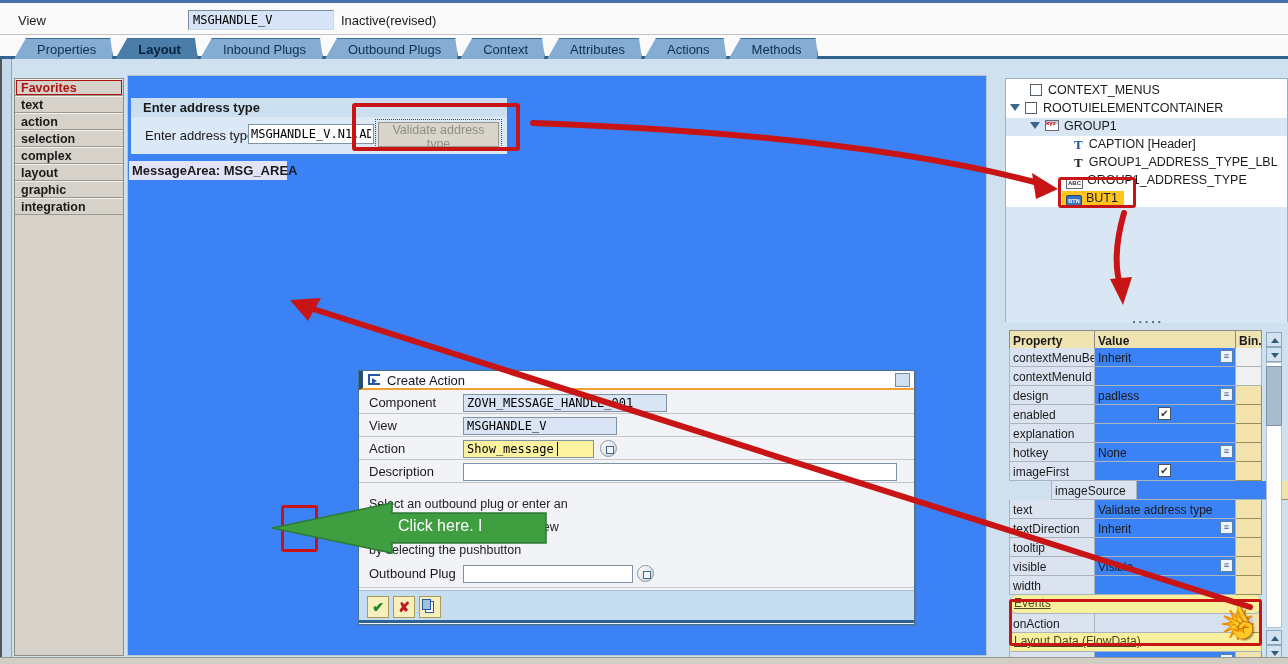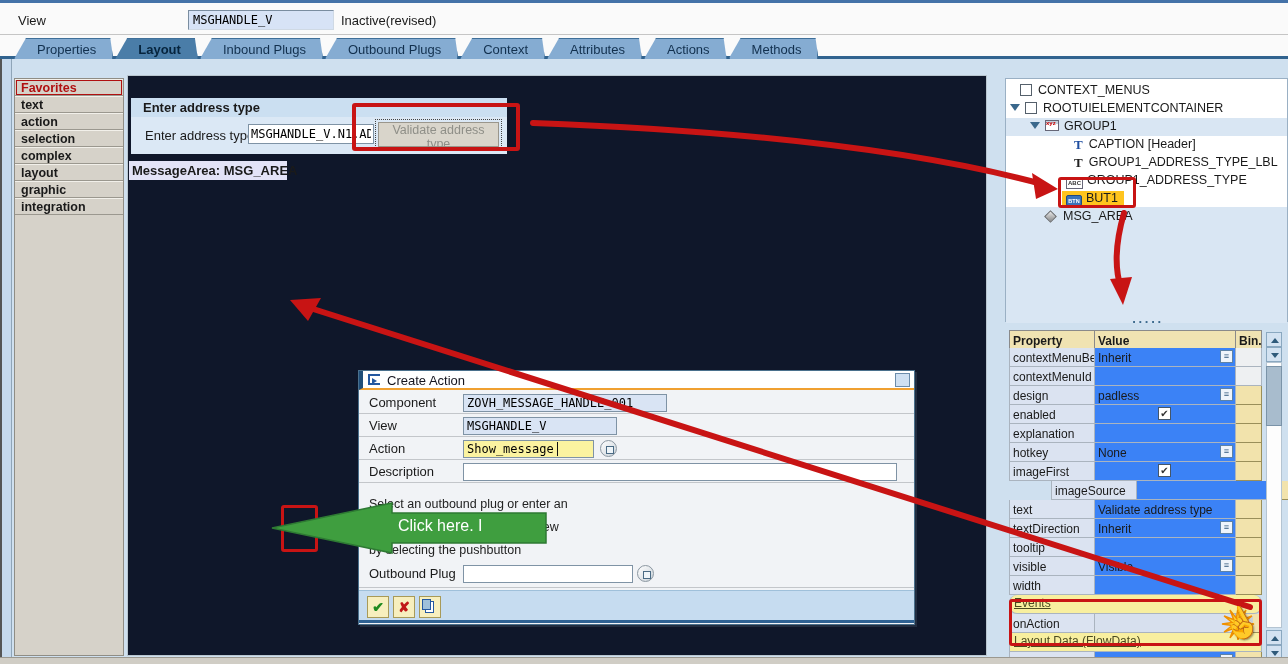--- a/index.html
+++ b/index.html
@@ -24,21 +24,21 @@
   .tab{position:relative;display:inline-block;height:21px;margin-top:3px;margin-right:2px;padding:3px 16px 0 22px;background:#85acd2;color:#12304e;border:1px solid #3f6f99;border-bottom:none;clip-path:polygon(12px 0,calc(100% - 3px) 0,100% 100%,0 100%);cursor:default}
   .tab.active{background:#4a7da8;color:#06243d;font-weight:bold}
   #tabs-row{position:absolute;left:14px;top:0}
 
   
   #sidebar{position:absolute;left:14px;top:78px;width:110px;height:578px;background:#d6d2c9;border:1px solid #8f8d85}
   .pal-item{height:17px;line-height:16px;padding-left:6px;font-weight:bold;font-size:12.5px;background:#d6d2c9;border-bottom:1px solid #9b988f;border-top:1px solid #f2f0ea;cursor:pointer;white-space:nowrap;overflow:hidden}
   .pal-item.accent{color:#b01010;outline:1px solid #b01010;outline-offset:-2px}
 
   
-  #canvas{position:absolute;left:127px;top:75px;width:860px;height:581px;background:#0f172a;border:1px solid #b9c6cf}
+  #canvas{position:absolute;left:127px;top:75px;width:860px;height:581px;background:#3b82f6;border:1px solid #b9c6cf}
   #group-box{position:absolute;left:3px;top:22px;width:376px;height:56px;background:#dbe8f5}
   #group-header{height:19px;background:#cbdff1;font-weight:bold;padding:2px 0 0 12px}
   #address-label{position:absolute;left:14px;top:30px}
   #address-input{position:absolute;left:117px;top:26px;width:126px;height:20px;background:#fff;border:1px solid #7f93a5;font-size:12px;padding:1px 2px;overflow:hidden}
   #validate-btn{position:absolute;left:247px;top:24px;width:121px;height:25px;background:#d9d5cb;border:1px solid #9a968c;outline:1px dotted #444;outline-offset:2px;color:#8f8f88;font-size:12.5px;font-family:"Liberation Sans",sans-serif}
   #msgarea-band{position:absolute;left:1px;top:85px;width:158px;height:19px;background:#e3e3f7;font-weight:bold;padding:2px 0 0 3px;white-space:nowrap}
 
   
   #dialog{position:absolute;left:230px;top:294px;width:557px;height:255px;background:#f1f3f6;border:1px solid #4a708c;box-shadow:2px 2px 0 rgba(90,110,130,.25)}
   #dlg-titlebar{position:absolute;left:0;top:0;width:100%;height:19px;background:#fff;border-left:4px solid #1f4e79;border-bottom:2px solid #f0a030}
@@ -188,28 +188,27 @@
           <div class="tb-btn tb-x" style="left: 34px;">✘</div>
           <div class="tb-btn" style="left: 60px;">
             <span class="copy-glyph"></span>
           </div>
         </div>
     </div>
   </div>
 
   <div id="tree">
     <div id="tree-lower"></div>
-  <div class="tree-row" style="top: 3px; padding-left: 14px;"><span class="t-check"></span><span class="t-label">CONTEXT_MENUS</span></div>
+  <div class="tree-row" style="top: 3px; padding-left: 24px;"><span class="t-check"></span><span class="t-label">CONTEXT_MENUS</span></div>
       <div class="tree-row" style="top: 21px; padding-left: 4px;"><span class="t-exp"></span><span class="t-check"></span><span class="t-label">ROOTUIELEMENTCONTAINER</span></div>
       <div class="tree-row rowblue" style="top: 39px; padding-left: 24px;"><span class="t-exp"></span><span class="i-group"></span><span class="t-label">GROUP1</span></div>
       <div class="tree-row" style="top: 57px; padding-left: 68px;"><span class="i-t blue">T</span><span class="t-label">CAPTION [Header]</span></div>
       <div class="tree-row" style="top: 75px; padding-left: 68px;"><span class="i-t dark">T</span><span class="t-label">GROUP1_ADDRESS_TYPE_LBL</span></div>
       <div class="tree-row" style="top: 93px; padding-left: 60px;"><span class="i-input">ABC</span><span class="t-label">GROUP1_ADDRESS_TYPE</span></div>
       <div class="tree-row" style="top: 111px; padding-left: 56px;"><span class="t-label sel-amber"><span class="i-btn">BTN</span><span>BUT1</span></span></div>
-      <div class="tree-row rowblue" style="top: 129px; padding-left: 38px;"><span class="i-diamond"></span><span class="t-label">MSG_AREA</span></div>
     </div>
   <div id="splitter-dots">·····</div>
 
   <div id="props">
     <div id="prop-table">
         <div class="p-row p-hrow" style="top: 0px;">
           <div class="p-cell p-name">Property</div>
           <div class="p-cell p-val">Value</div>
           <div class="p-cell p-bin">Bin..</div>
         </div>

